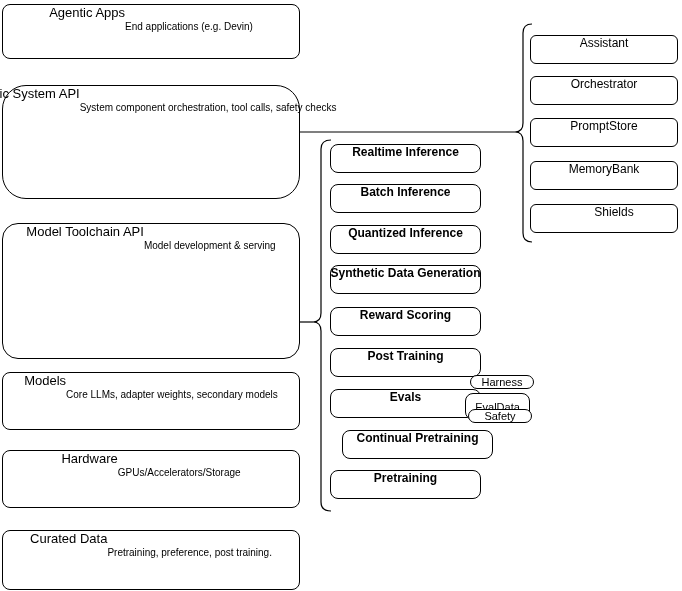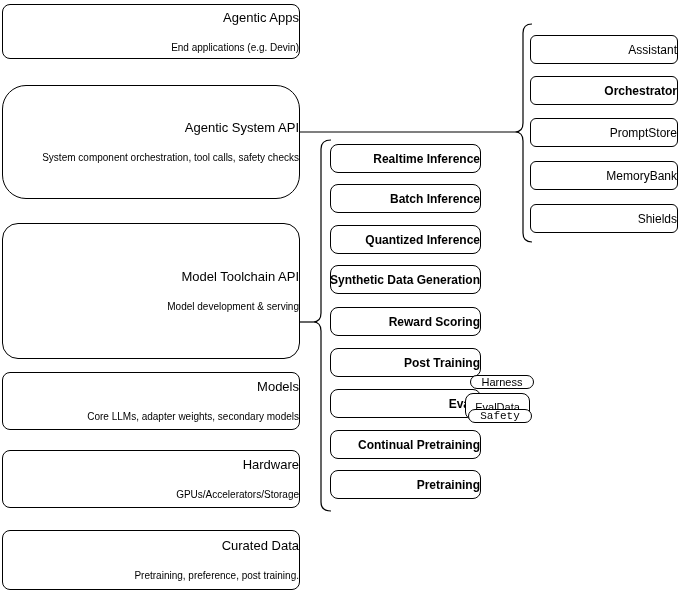--- a/index.html
+++ b/index.html
@@ -10,22 +10,22 @@
     font-family:"Liberation Sans","DejaVu Sans",sans-serif;
     color:#000000;
     overflow:hidden;
   }
   .overlay{position:absolute;left:0;top:0;width:682px;height:591px;pointer-events:none;}
   .box{
     position:absolute;
     box-sizing:border-box;
     border:1px solid #000000;
     background:#ffffff;
-    display:flex;flex-direction:column;
-    align-items:flex-end;justify-content:center;
+    display:flex;
+    align-items:flex-start;justify-content:center;
     text-align:center;
   }
   .lbox{left:2px;width:298px;}
   .ltitle{font-size:13px;line-height:16px;white-space:nowrap;}
   .lsub{font-size:10px;line-height:12px;margin-top:16px;white-space:nowrap;}
   .mbox{left:330px;width:151px;height:29px;border-radius:8px;font-size:12px;font-weight:bold;}
   .rbox{left:530px;width:148px;height:29px;border-radius:6px;font-size:12px;}
   .pill{
     position:absolute;box-sizing:border-box;
     border:1px solid #000000;background:#ffffff;
@@ -92,41 +92,41 @@
   </div>
   <div class="box mbox" style="top:307px;">
     <span class="label">Reward Scoring</span>
   </div>
   <div class="box mbox" style="top:348px;">
     <span class="label">Post Training</span>
   </div>
   <div class="box mbox" style="top:389px;">
     <span class="label">Evals</span>
   </div>
-  <div class="box mbox" style="top:430px;">
+  <div class="box mbox" style="top:430px;margin-left:12px;">
     <span class="label">Continual Pretraining</span>
   </div>
   <div class="box mbox" style="top:470px;">
     <span class="label">Pretraining</span>
   </div>
 
   <div class="pill" style="left:470px;top:375px;width:64px;height:14px;">
     <span class="label">Harness</span>
   </div>
   <div class="pill" style="left:465px;top:393px;width:65px;height:27px;">
     <span class="label">EvalData</span>
   </div>
-  <div class="pill" style="left:468px;top:409px;width:64px;height:14px;font-family:Liberation Mono, monospace;">
+  <div class="pill" style="left:468px;top:409px;width:64px;height:14px;">
     <span class="label">Safety</span>
   </div>
 
   <div class="box rbox" style="top:35px;">
     <span class="label">Assistant</span>
   </div>
-  <div class="box rbox" style="top:76px;font-weight:bold;">
+  <div class="box rbox" style="top:76px;">
     <span class="label">Orchestrator</span>
   </div>
   <div class="box rbox" style="top:118px;">
     <span class="label">PromptStore</span>
   </div>
   <div class="box rbox" style="top:161px;">
     <span class="label">MemoryBank</span>
   </div>
   <div class="box rbox" style="top:204px;padding-left:20px;">
     <span class="label">Shields</span>

